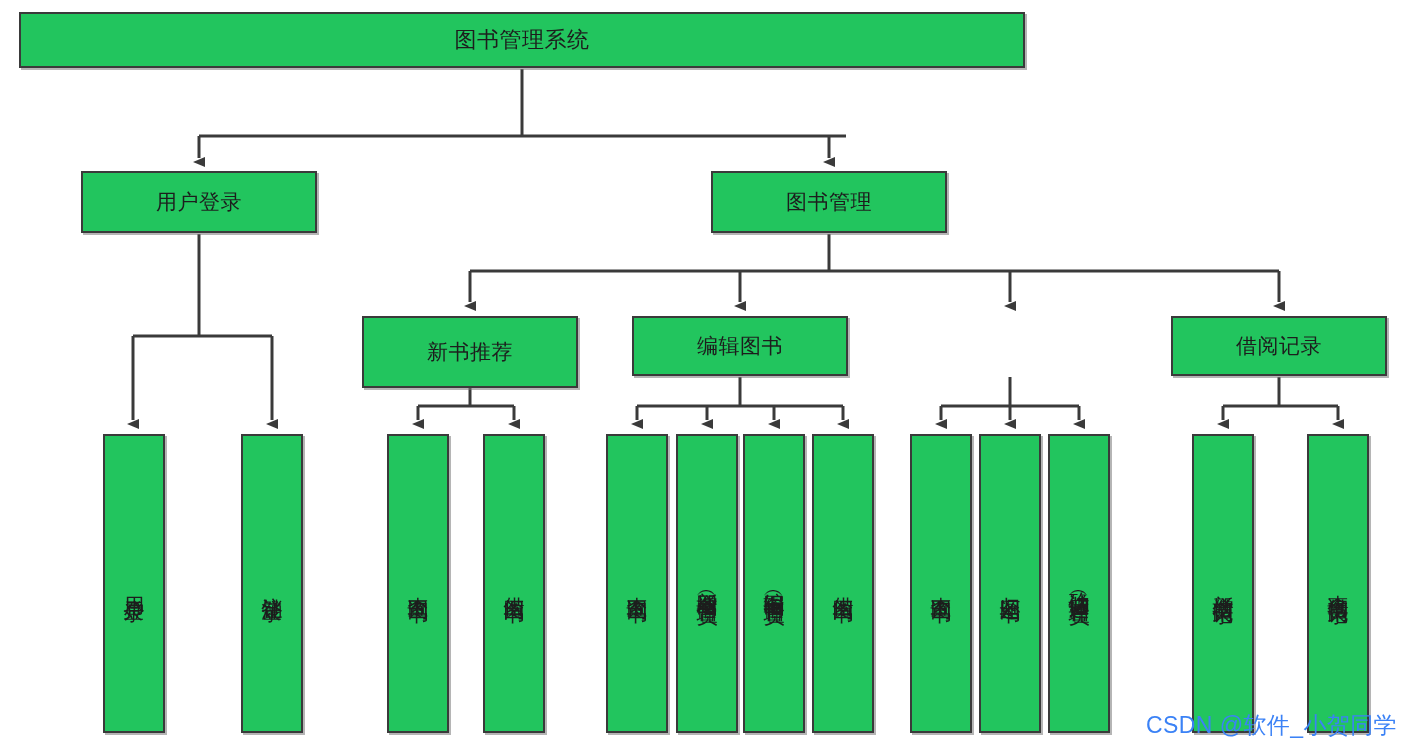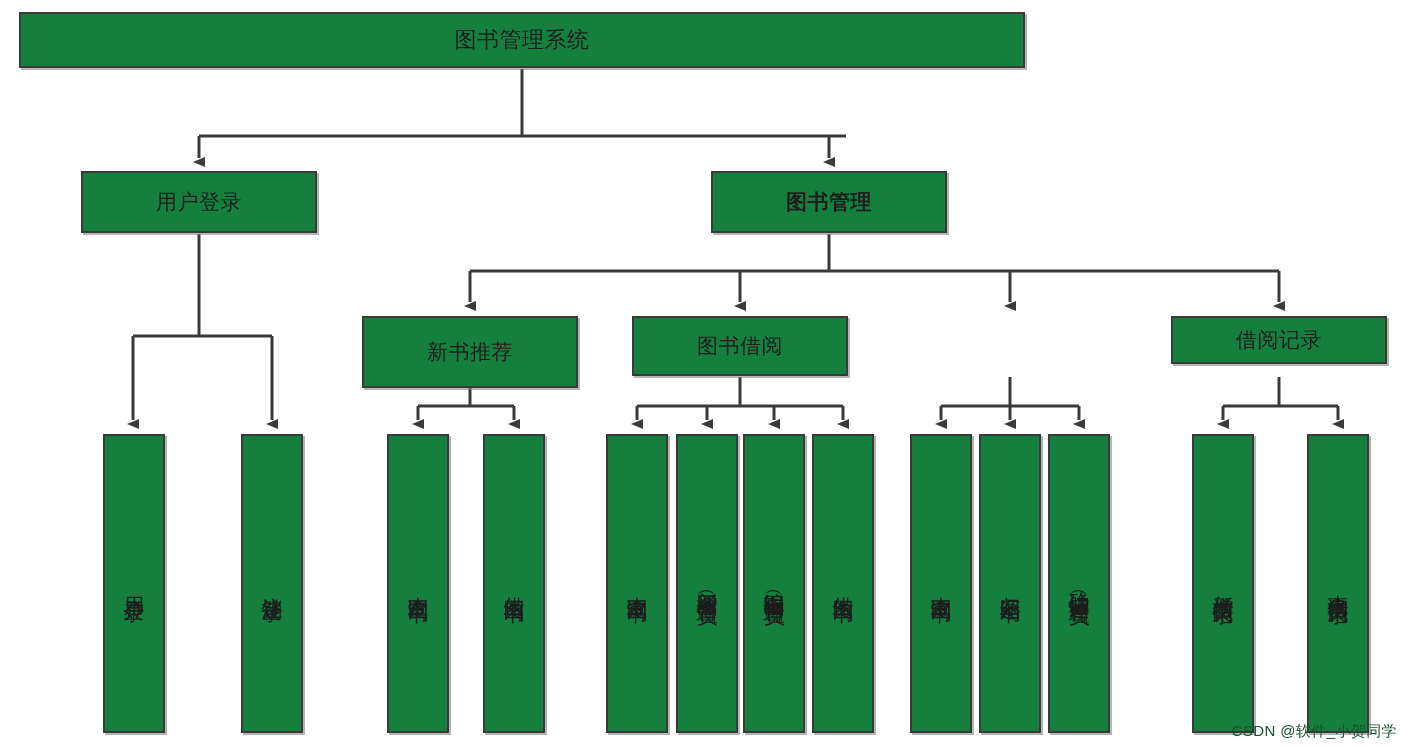--- a/index.html
+++ b/index.html
@@ -21,21 +21,21 @@
     position: absolute;
     left: 0;
     top: 0;
     width: 1405px;
     height: 747px;
     pointer-events: none;
   }
   .node {
     position: absolute;
     box-sizing: border-box;
-    background: #15803d;
+    background: #22c55e;
     border: 2px solid #3a3a3a;
     box-shadow: 2px 2px 0 rgba(120,120,120,0.55);
     display: flex;
     align-items: center;
     justify-content: center;
     color: #1d1d1d;
   }
   .node .label {
     text-align: center;
     line-height: 1.12;
@@ -56,22 +56,22 @@
     text-orientation: upright;
     font-size: 21px;
     line-height: 1.05;
     letter-spacing: 2px;
     white-space: nowrap;
   }
   .watermark {
     position: absolute;
     right: 8px;
     bottom: 6px;
-    font-size: 15px;
-    color: #14532d;
+    font-size: 23px;
+    color: #3b82f6;
     letter-spacing: 0.4px;
     white-space: nowrap;
   }
 </style>
 </head>
 <body>
 
 <div id="canvas">
 
   <svg id="wires" viewBox="0 0 1405 747">
@@ -124,31 +124,31 @@
     </g>
   </svg>
 
   <div class="node root horiz" style="left:19px; top:12px; width:1006px; height:56px;">
     <span class="label">图书管理系统</span>
   </div>
 
   <div class="node horiz" style="left:81px; top:171px; width:236px; height:62px;">
     <span class="label">用户登录</span>
   </div>
-  <div class="node horiz" style="left:711px; top:171px; width:236px; height:62px;font-weight:bold;">
+  <div class="node horiz" style="left:711px; top:171px; width:236px; height:62px;">
     <span class="label">图书管理</span>
   </div>
 
   <div class="node horiz" style="left:362px; top:316px; width:216px; height:72px;">
     <span class="label">新书推荐</span>
   </div>
   <div class="node horiz" style="left:632px; top:316px; width:216px; height:60px;">
-    <span class="label">图书借阅</span>
+    <span class="label">编辑图书</span>
   </div>
-  <div class="node horiz" style="left:1171px; top:316px; width:216px; height:48px;">
+  <div class="node horiz" style="left:1171px; top:316px; width:216px; height:60px;">
     <span class="label">借阅记录</span>
   </div>
 
   <div class="node vert" style="left:103px; top:434px; width:62px; height:299px;">
     <span class="label">用户登录</span>
   </div>
   <div class="node vert" style="left:241px; top:434px; width:62px; height:299px;">
     <span class="label">注销登录</span>
   </div>
 

